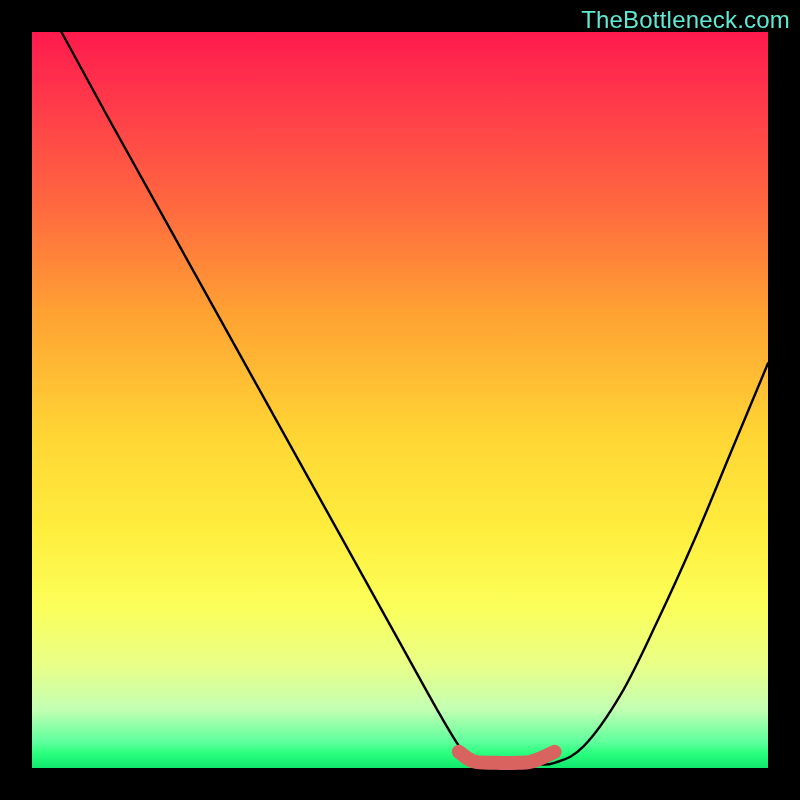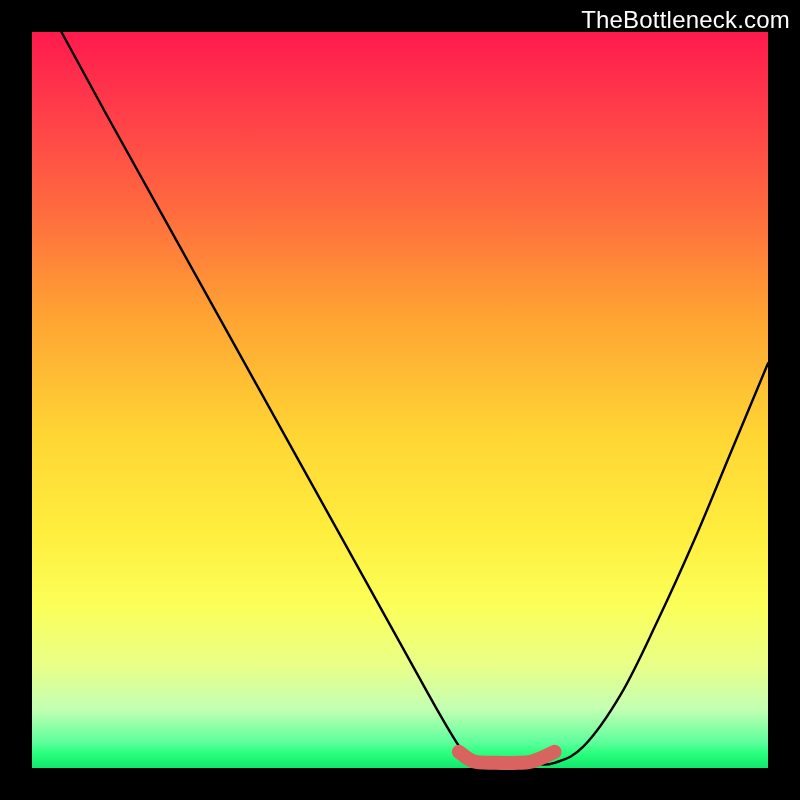--- a/index.html
+++ b/index.html
@@ -44,21 +44,21 @@
     left: 0;
     top: 0;
     width: 736px;
     height: 736px;
     overflow: visible;
   }
   .watermark {
     position: absolute;
     top: 6px;
     right: 10px;
-    color: #ffffff;
+    color: #5eead4;
     font-size: 24px;
     font-weight: 400;
     letter-spacing: 0.2px;
     user-select: none;
   }
 </style>
 </head>
 <body>
 
 <div class="frame">

